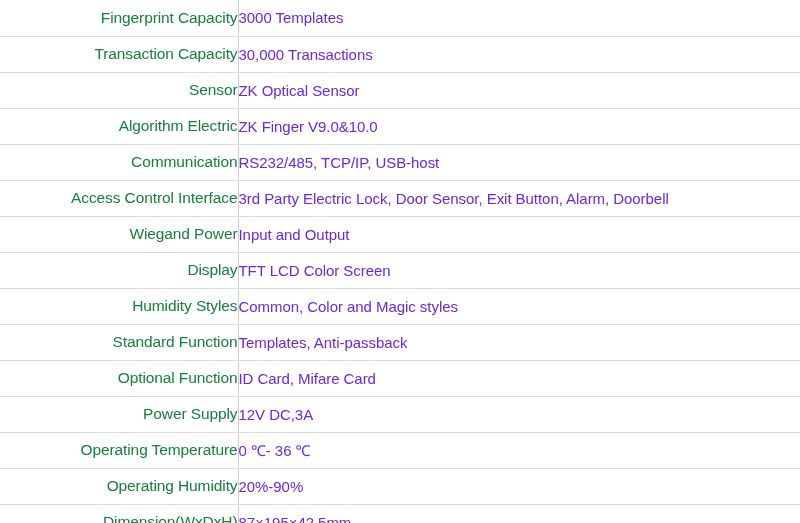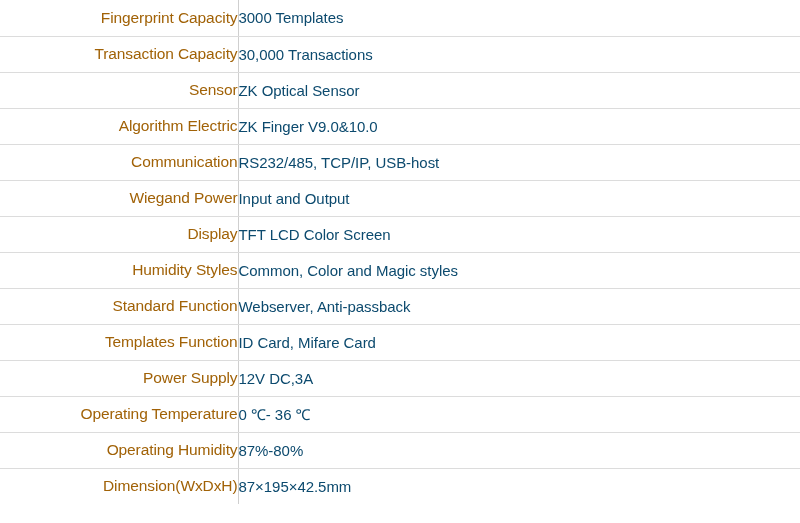--- a/index.html
+++ b/index.html
@@ -30,31 +30,31 @@
     vertical-align: middle;
     height: 36px;
     box-sizing: border-box;
     overflow: hidden;
     white-space: nowrap;
   }
 
   td.label-cell {
     width: 238px;
     text-align: right;
-    color: #a16207;
+    color: #15803d;
     font-size: 15.5px;
     padding-right: 7px;
     border-right: 1px solid #cfcfcf;
     letter-spacing: -0.1px;
   }
 
   td.value-cell {
     width: 562px;
     text-align: left;
-    color: #0c4a6e;
+    color: #6d28d9;
     font-size: 15px;
     padding-left: 7px;
     letter-spacing: -0.05px;
   }
 
   
   #spec-table tr:last-child td {
     border-bottom: none;
   }
 </style>
@@ -77,49 +77,53 @@
       </tr>
       <tr>
         <td class="label-cell">Algorithm Electric</td>
         <td class="value-cell">ZK Finger V9.0&amp;10.0</td>
       </tr>
       <tr>
         <td class="label-cell">Communication</td>
         <td class="value-cell">RS232/485, TCP/IP, USB-host</td>
       </tr>
       <tr>
+        <td class="label-cell">Access Control Interface</td>
+        <td class="value-cell">3rd Party Electric Lock, Door Sensor, Exit Button, Alarm, Doorbell</td>
+      </tr>
+      <tr>
         <td class="label-cell">Wiegand Power</td>
         <td class="value-cell">Input and Output</td>
       </tr>
       <tr>
         <td class="label-cell">Display</td>
         <td class="value-cell">TFT LCD Color Screen</td>
       </tr>
       <tr>
         <td class="label-cell">Humidity Styles</td>
         <td class="value-cell">Common, Color and Magic styles</td>
       </tr>
       <tr>
         <td class="label-cell">Standard Function</td>
-        <td class="value-cell">Webserver, Anti-passback</td>
+        <td class="value-cell">Templates, Anti-passback</td>
       </tr>
       <tr>
-        <td class="label-cell">Templates Function</td>
+        <td class="label-cell">Optional Function</td>
         <td class="value-cell">ID Card, Mifare Card</td>
       </tr>
       <tr>
         <td class="label-cell">Power Supply</td>
         <td class="value-cell">12V DC,3A</td>
       </tr>
       <tr>
         <td class="label-cell">Operating Temperature</td>
         <td class="value-cell">0 ℃- 36 ℃</td>
       </tr>
       <tr>
         <td class="label-cell">Operating Humidity</td>
-        <td class="value-cell">87%-80%</td>
+        <td class="value-cell">20%-90%</td>
       </tr>
       <tr>
         <td class="label-cell">Dimension(WxDxH)</td>
         <td class="value-cell">87×195×42.5mm</td>
       </tr>
     </tbody>
 </table>
 
 </body></html>

